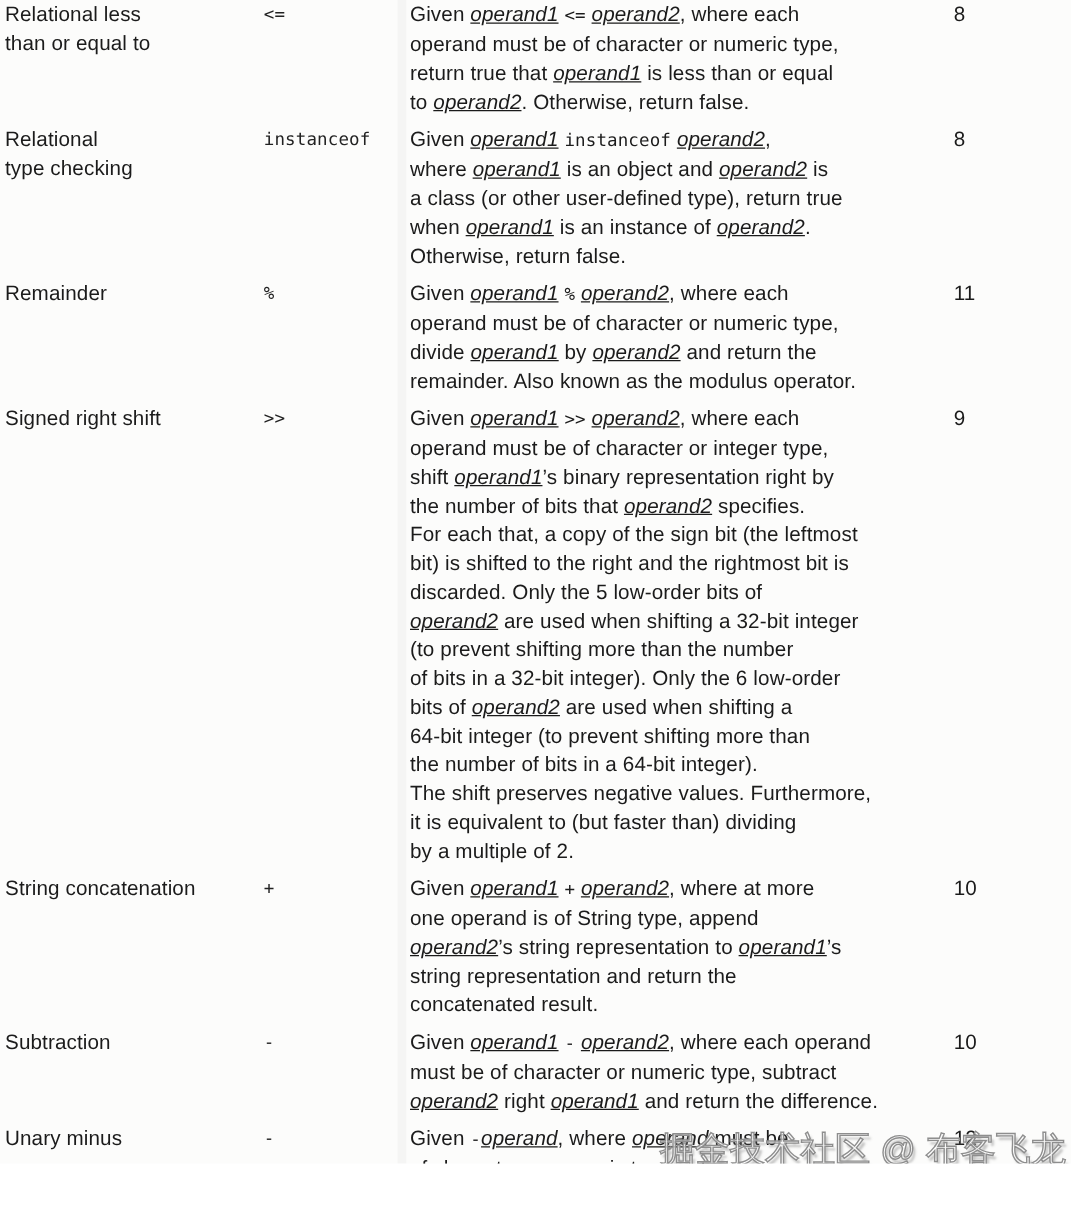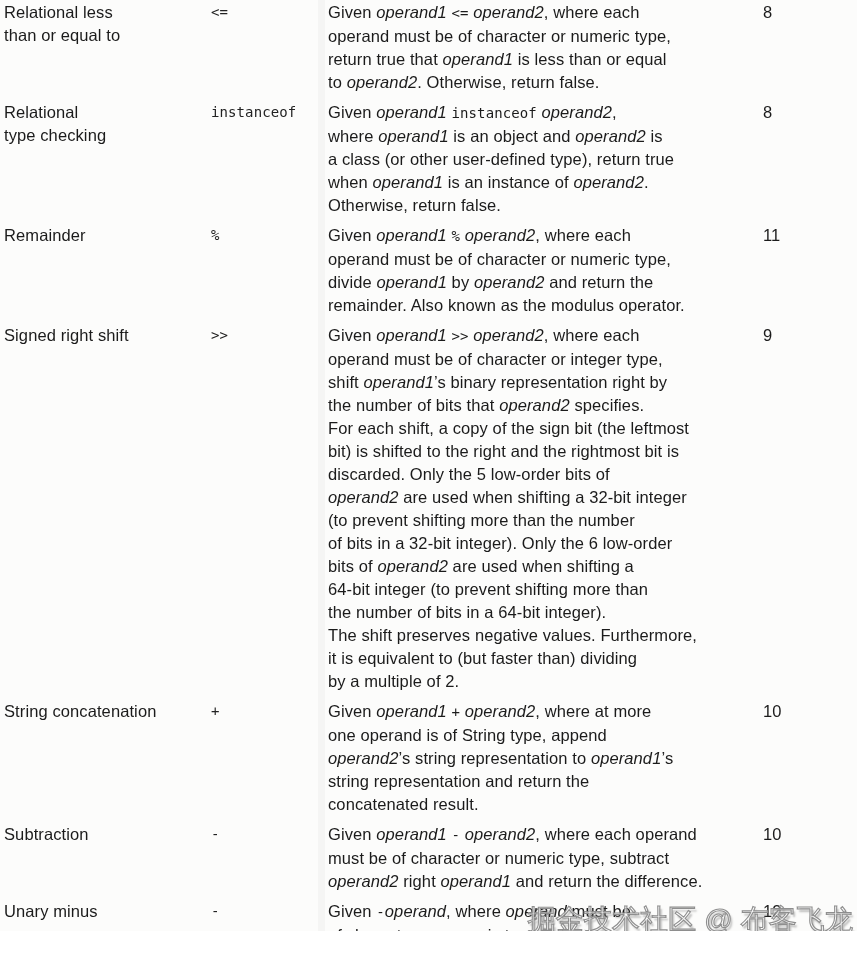--- a/index.html
+++ b/index.html
@@ -32,21 +32,21 @@
   }
   .cell { min-width: 0; }
   .dline { white-space: nowrap; }
   .op-symbol {
     font-family: "DejaVu Sans Mono", monospace;
     font-size: 14px;
     line-height: 23px;
     color: #222;
   }
   .seg-p { font-style: normal; }
-  .seg-i { font-style: italic; }
+  .seg-i { font-style: italic; text-decoration: underline; }
   .seg-c {
     font-family: "DejaVu Sans Mono", monospace;
     font-size: 14px;
     font-style: normal;
   }
   .op-prec { padding-left: 1px; }
   .watermark {
     position: absolute;
     top: 903px;
     right: 4px;
@@ -114,21 +114,21 @@
   <div class="row">
     <div class="cell op-name">
           <div class="dline">Signed right shift</div>
         </div>
     <div class="cell op-symbol">&gt;&gt;</div>
     <div class="cell op-desc">
           <div class="dline"><span class="seg-p">Given </span><span class="seg-i">operand1</span><span class="seg-p"> </span><span class="seg-c">&gt;&gt;</span><span class="seg-p"> </span><span class="seg-i">operand2</span><span class="seg-p">, where each</span></div>
           <div class="dline"><span class="seg-p">operand must be of character or integer type,</span></div>
           <div class="dline"><span class="seg-p">shift </span><span class="seg-i">operand1</span><span class="seg-p">’s binary representation right by</span></div>
           <div class="dline"><span class="seg-p">the number of bits that </span><span class="seg-i">operand2</span><span class="seg-p"> specifies.</span></div>
-          <div class="dline"><span class="seg-p">For each shift, a copy of the sign bit (the leftmost</span></div>
+          <div class="dline"><span class="seg-p">For each that, a copy of the sign bit (the leftmost</span></div>
           <div class="dline"><span class="seg-p">bit) is shifted to the right and the rightmost bit is</span></div>
           <div class="dline"><span class="seg-p">discarded. Only the 5 low-order bits of</span></div>
           <div class="dline"><span class="seg-i">operand2</span><span class="seg-p"> are used when shifting a 32-bit integer</span></div>
           <div class="dline"><span class="seg-p">(to prevent shifting more than the number</span></div>
           <div class="dline"><span class="seg-p">of bits in a 32-bit integer). Only the 6 low-order</span></div>
           <div class="dline"><span class="seg-p">bits of </span><span class="seg-i">operand2</span><span class="seg-p"> are used when shifting a</span></div>
           <div class="dline"><span class="seg-p">64-bit integer (to prevent shifting more than</span></div>
           <div class="dline"><span class="seg-p">the number of bits in a 64-bit integer).</span></div>
           <div class="dline"><span class="seg-p">The shift preserves negative values. Furthermore,</span></div>
           <div class="dline"><span class="seg-p">it is equivalent to (but faster than) dividing</span></div>

